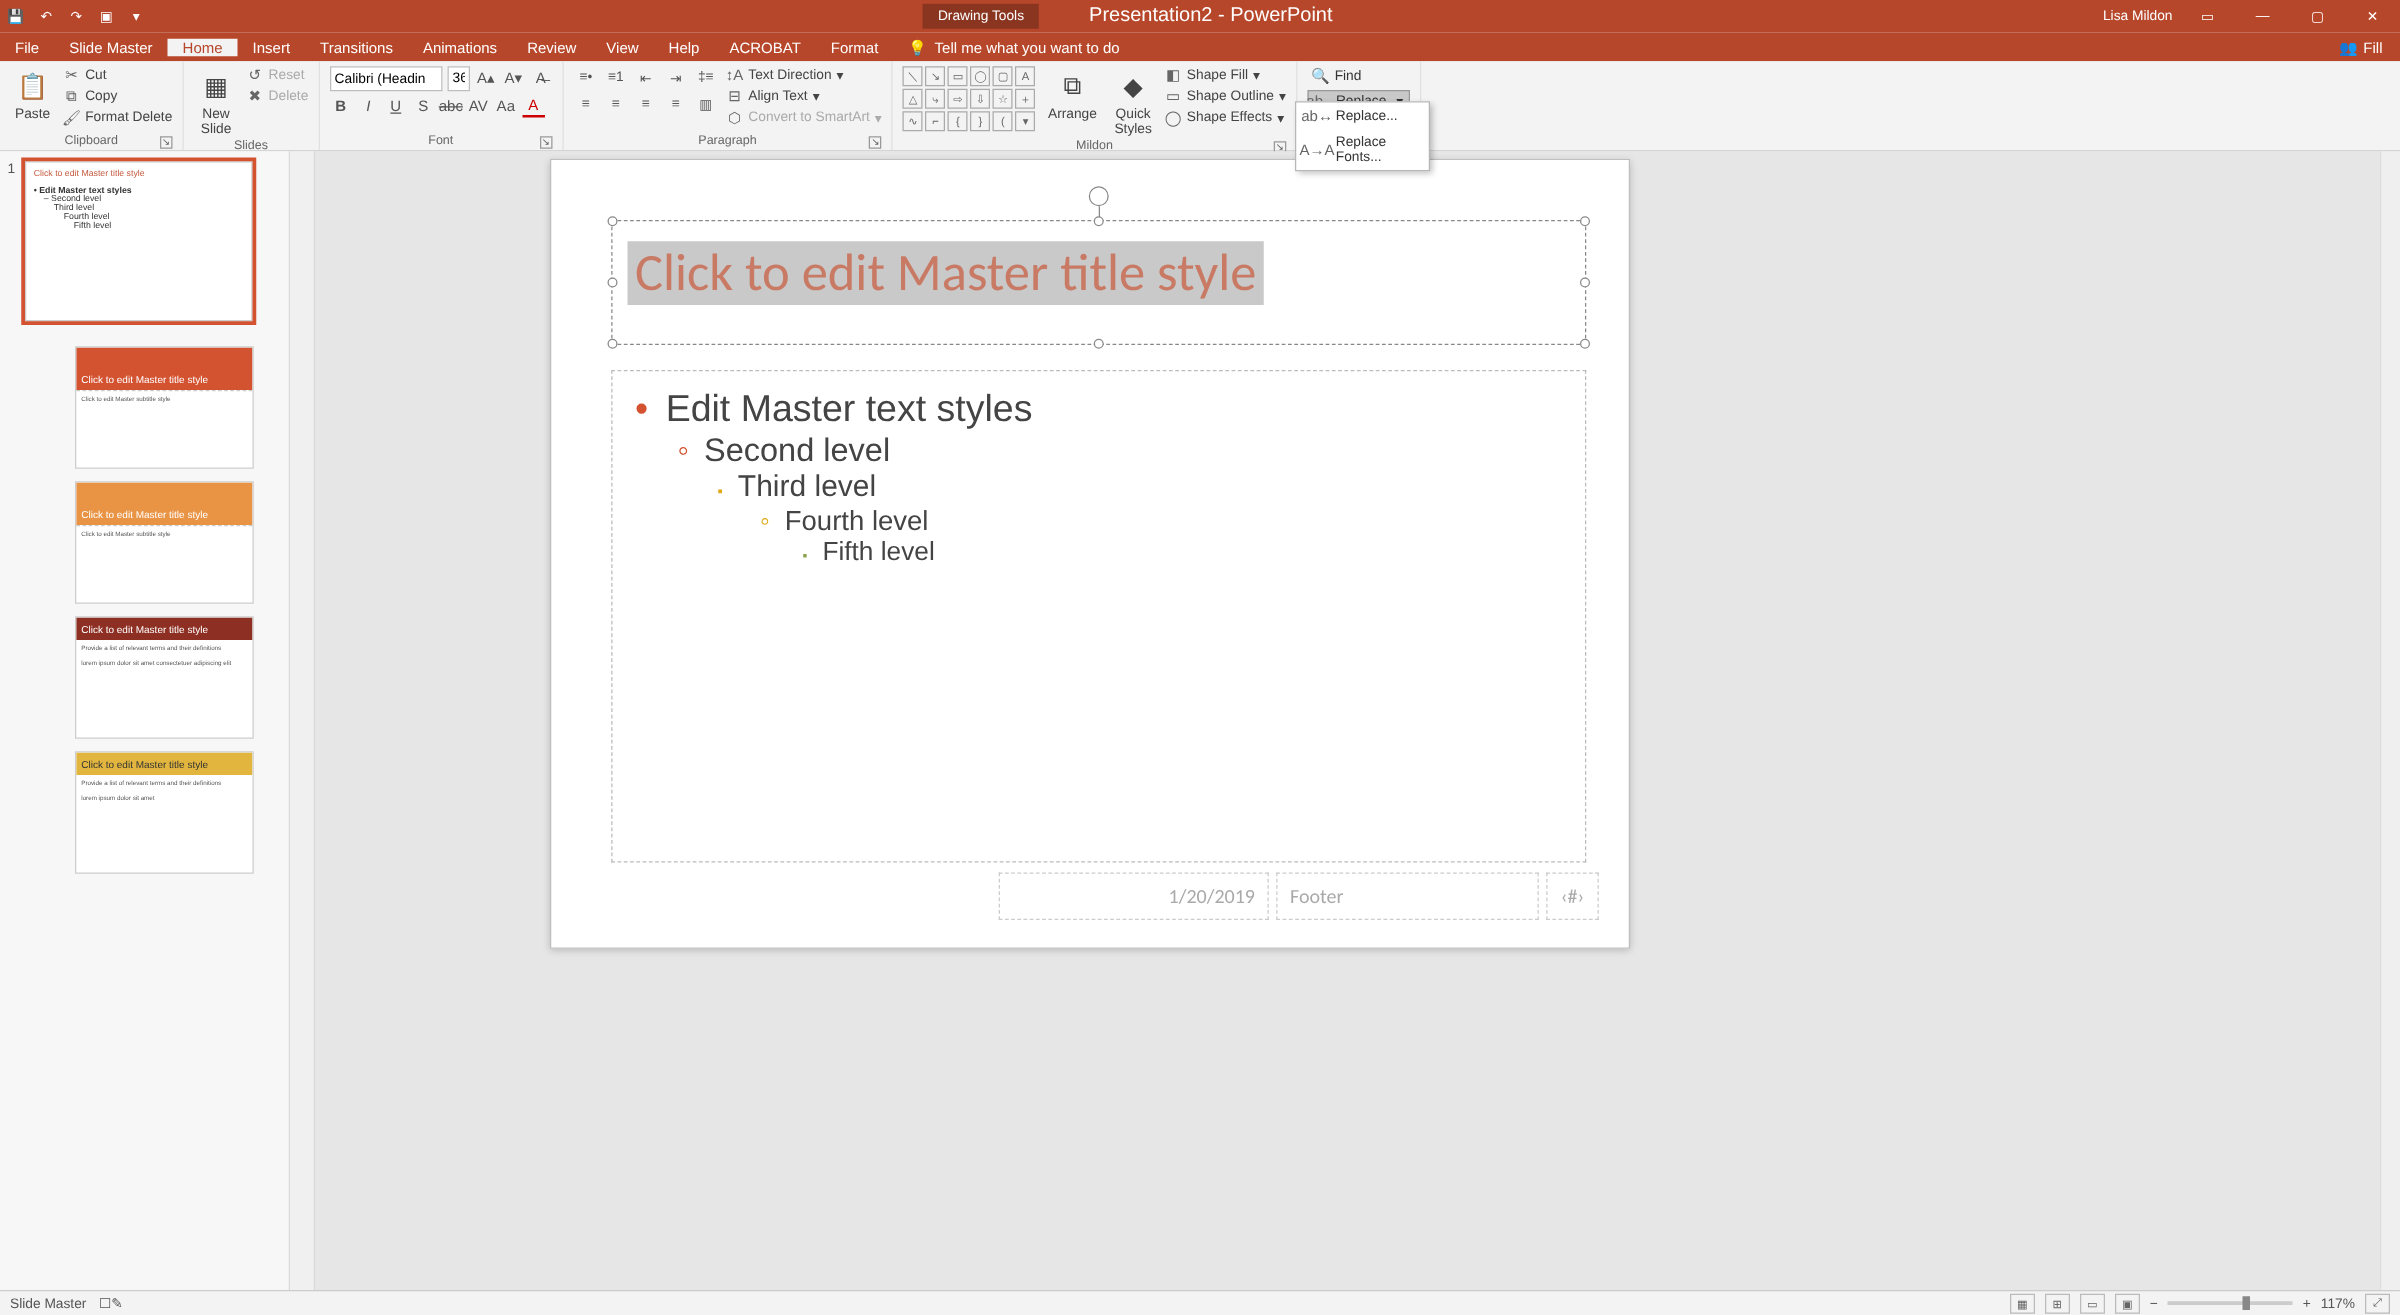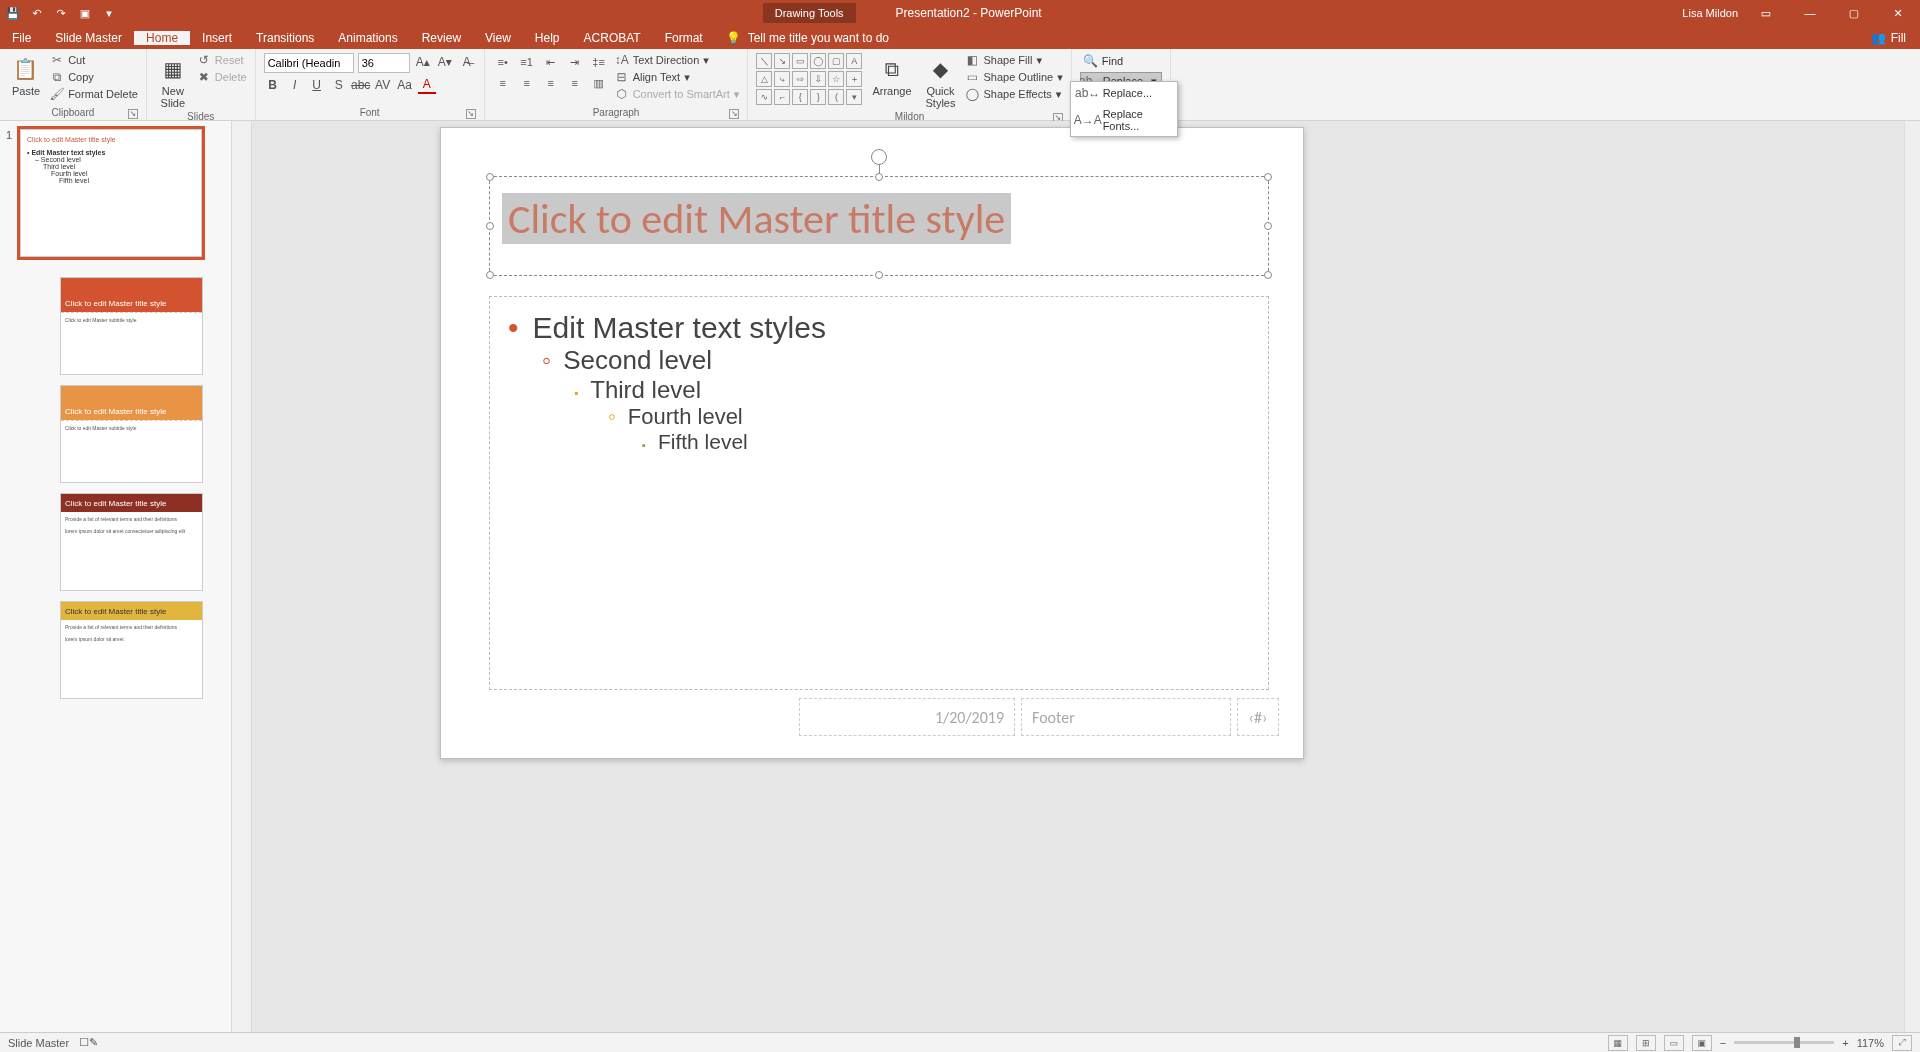--- a/index.html
+++ b/index.html
@@ -4,21 +4,21 @@
 <style>
 * { margin: 0; padding: 0; box-sizing: border-box; font-family: "Segoe UI", Tahoma, sans-serif; }
 body { background: #e6e6e6; overflow: hidden; width: 1920px; height: 1052px; position: relative; }
 
 
 .titlebar { height: 26px; background: #b7472a; display: flex; align-items: center; color: #fff; font-size: 11px; }
 .qat { display: flex; align-items: center; padding: 0 6px; gap: 10px; }
 .qat-icon { width: 14px; height: 14px; display:flex;align-items:center;justify-content:center; color:#fff; cursor:pointer; }
 .title-center { flex: 1; display: flex; justify-content: center; align-items: center; gap: 40px; }
 .contextual-tab { background: #8a3520; padding: 4px 12px; font-size: 11px; }
-.doc-title { font-size: 12px; }
+.doc-title { font-size: 16px; }
 .title-right { display:flex; align-items:center; gap:12px; padding-right:6px; }
 .win-btn { width:32px; height:24px; display:flex; align-items:center; justify-content:center; cursor:pointer; }
 
 
 .tabs { height: 23px; background: #b7472a; display: flex; align-items: center; color:#fff; font-size:12px; }
 .tab { padding: 0 12px; display:flex; align-items:center; cursor:pointer; }
 .tab.active { background: #f3f3f3; color:#b7472a; }
 .tell-me { margin-left: 12px; display:flex; align-items:center; gap:6px; color:#fff;}
 .share { margin-left:auto; padding:0 14px; display:flex; align-items:center; gap:4px; cursor:pointer;}
 
@@ -28,21 +28,21 @@
 .group-body { flex:1; display:flex; align-items:flex-start; gap:6px; }
 .group-label { font-size:10px; color:#666; text-align:center; padding-bottom:2px; position:relative;}
 .group-label .launcher { position:absolute; right:0; bottom:1px; width:10px; height:10px; border:1px solid #999; font-size:8px; line-height:7px; text-align:center; cursor:pointer;}
 .big-btn { display:flex; flex-direction:column; align-items:center; gap:2px; font-size:11px; color:#444; cursor:pointer; padding:2px 4px; }
 .big-btn .icon { width:28px; height:28px; display:flex; align-items:center; justify-content:center; font-size:20px; }
 .vstack { display:flex; flex-direction:column; gap:3px; }
 .hrow { display:flex; align-items:center; gap:4px; font-size:11px; color:#444; cursor:pointer;}
 .mini-icon { width:14px; height:14px; display:flex; align-items:center; justify-content:center; font-size:12px; color:#666;}
 .font-box { border:1px solid #bdbdbd; height:20px; font-size:11px; padding:0 3px; background:#fff;}
 .font-name { width:90px; }
-.font-size { width:52px; }
+.font-size { width:18px; }
 .btn-row { display:flex; gap:4px; }
 .fmt-btn { width:18px; height:18px; display:flex; align-items:center; justify-content:center; font-size:12px; color:#555; cursor:pointer;}
 .para-row { display:flex; gap:4px; }
 .para-btn { width:20px; height:18px; display:flex; align-items:center; justify-content:center; cursor:pointer; color:#555; font-size:11px;}
 .shape-grid { display:grid; grid-template-columns: repeat(6,16px); grid-auto-rows:16px; gap:2px; }
 .shape-cell { border:1px solid #aaa; font-size:9px; display:flex; align-items:center; justify-content:center; cursor:pointer; color:#666;}
 .editing-btn { display:flex; align-items:center; gap:4px; font-size:11px; color:#333; cursor:pointer; padding:1px 4px;}
 .editing-btn.highlight { background:#c9c9c9; border:1px solid #999; }
 
 
@@ -135,21 +135,21 @@
   <div class="tab">Insert</div>
   <div class="tab">Transitions</div>
   <div class="tab">Animations</div>
   <div class="tab">Review</div>
   <div class="tab">View</div>
   <div class="tab">Help</div>
   <div class="tab">ACROBAT</div>
   <div class="tab">Format</div>
   <div class="tell-me">
     <span>💡</span>
-    <span>Tell me title you want to do</span>
+    <span>Tell me what you want to do</span>
   </div>
   <div class="share">
     <span>👥</span>
     <span>Fill</span>
   </div>
 </div>
 
 <div class="ribbon">
 
   <div class="group">

